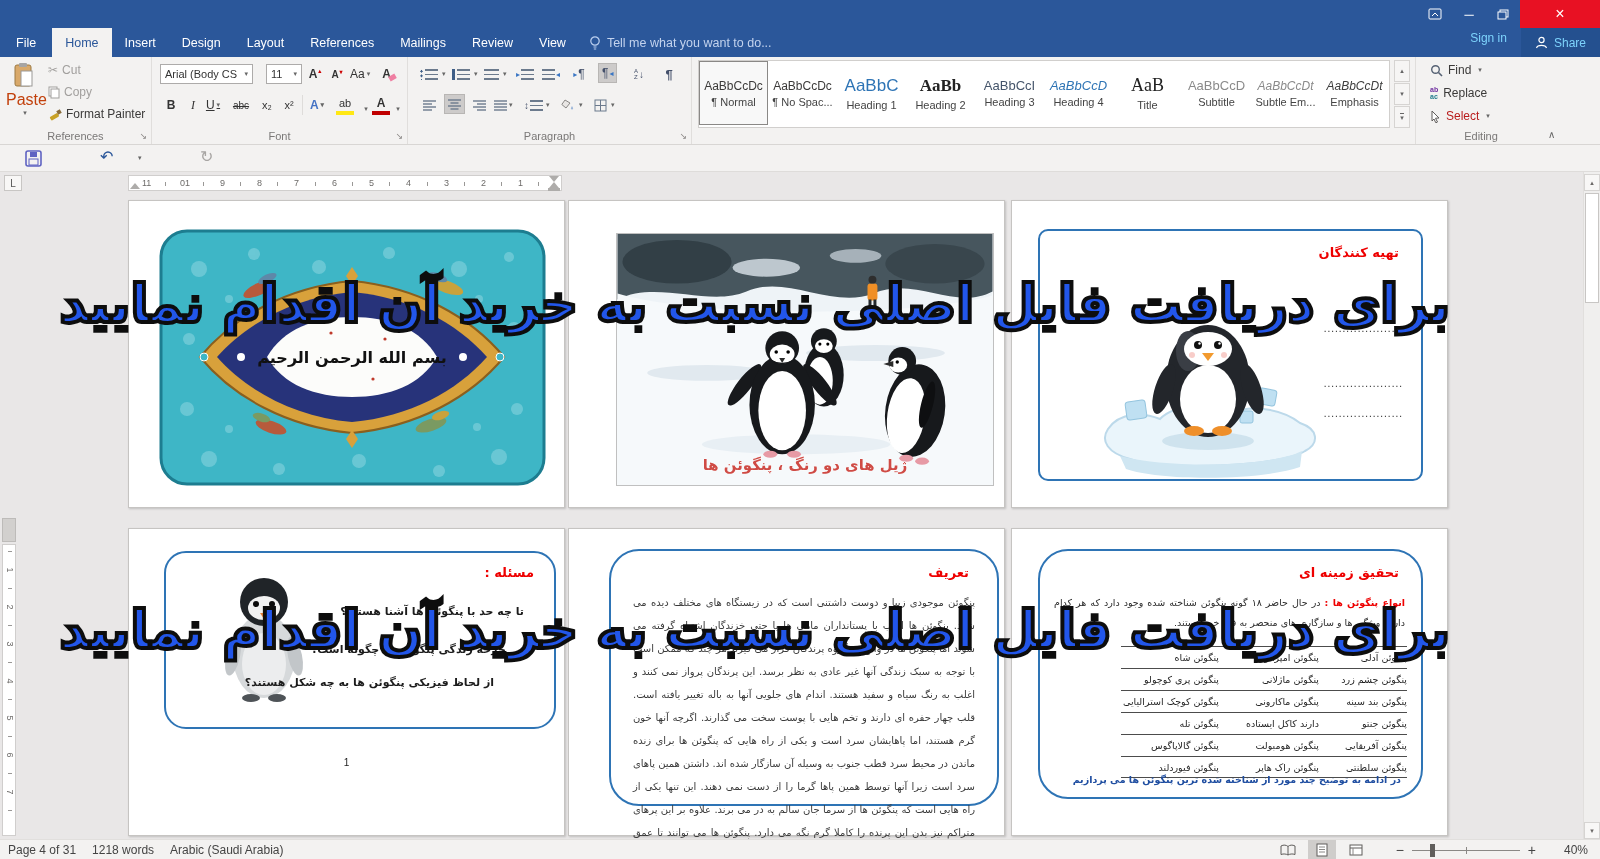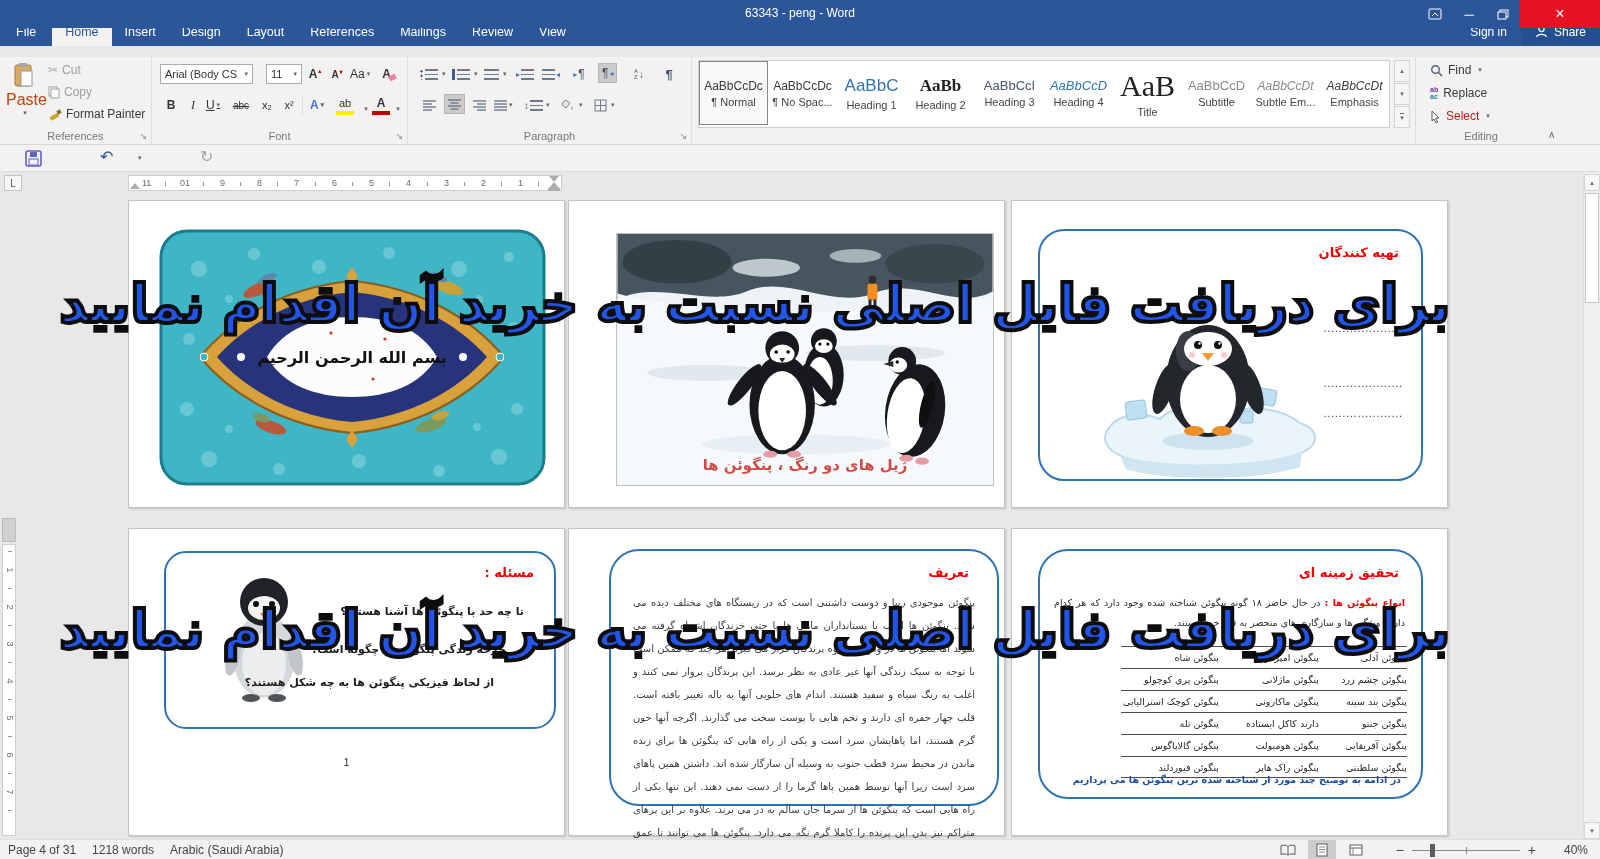--- a/index.html
+++ b/index.html
@@ -3,25 +3,25 @@
 <meta charset="utf-8">
 <style>
 *{box-sizing:border-box;margin:0;padding:0}
 body{font-family:"Liberation Sans",sans-serif;background:#555}
 #app{position:relative;width:1600px;height:859px;background:#e9e7e7;overflow:hidden}
 .abs{position:absolute}
 
 #titlebar{position:absolute;top:0;left:0;right:0;height:28px;background:#2b579a;color:#fff;font-size:12px;z-index:60}
 .wbtn{position:absolute;top:0;height:28px;display:flex;align-items:center;justify-content:center;color:#fff;font-size:13px}
 
-#tabsrow{position:absolute;top:17px;left:0;right:0;height:29px;background:#2b579a;display:flex;color:#fff;font-size:12.5px;z-index:59}
+#tabsrow{position:absolute;top:28px;left:0;right:0;height:29px;background:#2b579a;display:flex;color:#fff;font-size:12.5px;z-index:59}
 .rtab{padding:0 13px;display:flex;align-items:center;cursor:default}
 .rtab.active{background:#f3f2f1;color:#2b579a;font-weight:normal}
 .tellme{display:flex;align-items:center;gap:6px;color:#c3d3ee;padding:0 10px}
-.tright{position:absolute;right:0;top:0;height:29px;display:flex;align-items:center;color:#ffffff;font-size:12px}
+.tright{position:absolute;right:0;top:0;height:29px;display:flex;color:#7dd3fc;font-size:12px}
 
 #ribbon{position:absolute;top:57px;left:0;right:0;height:88px;background:#f3f2f1;border-bottom:1px solid #d8d6d4;z-index:58;font-size:12px;color:#3b3a39}
 .rgroup{position:absolute;top:0;bottom:0;border-right:1px solid #e0dedc}
 .glabel{position:absolute;bottom:2px;left:0;right:0;text-align:center;font-size:11px;color:#7a7877}
 .ic{position:absolute;display:flex;align-items:center;justify-content:center;height:20px;min-width:18px;color:#44506a;font-size:12px}
 .sel{background:#cdcbca;border:1px solid #b8b6b4}
 .car{font-size:7px;color:#666;margin-left:2px}
 .combo{position:absolute;background:#fff;border:1px solid #adabaa;display:flex;align-items:center;font-size:11px;color:#333;padding:0 4px;height:20px}
 .gl{display:inline-block;width:13px;height:11px;background:repeating-linear-gradient(to bottom,#6b7a8d 0 1.6px,transparent 1.6px 4.6px)}
 .dots{display:inline-block;width:3px;height:11px;background-image:radial-gradient(circle,#3e5e87 1.1px,transparent 1.3px);background-size:3px 4.6px}
@@ -33,21 +33,21 @@
 
 #hruler{position:absolute;left:128px;top:175px;width:434px;height:16px;background:#fff;border:1px solid #d0cecd}
 .hnum{position:absolute;top:2px;font-size:9px;color:#6d6b69}
 .htick{position:absolute;top:6px;width:1px;height:4px;background:#9a9896}
 .vnum{position:absolute;left:1px;width:12px;text-align:center;font-size:9px;color:#6d6b69;transform:rotate(90deg)}
 .vtick{position:absolute;left:5px;width:4px;height:1px;background:#9a9896}
 .tri-d{width:0;height:0;border-left:5px solid transparent;border-right:5px solid transparent;border-top:6px solid #aeacaa}
 .tri-u{width:0;height:0;border-left:5px solid transparent;border-right:5px solid transparent;border-bottom:6px solid #aeacaa}
 
 .page{position:absolute;width:437px;height:308px;background:#fff;border:1px solid #c6c4c2;box-shadow:1px 1px 2px rgba(0,0,0,.18)}
-.card{position:absolute;background:#fff;border:2px solid #2e74b5;border-radius:26px}
+.card{position:absolute;background:#fff;border:2px solid #2e74b5;border-radius:10px}
 .rt{position:absolute;color:#ee0000;font-weight:bold;font-family:"DejaVu Sans",sans-serif;direction:rtl;font-size:13px}
 .fat{font-family:"DejaVu Sans",sans-serif;direction:rtl;color:#383838}
 .dotl{position:absolute;font-size:10px;color:#2a2a2a;letter-spacing:1px}
 .t6r{display:flex;direction:rtl;border-top:1px solid #4c4c4c;align-items:center;height:22px;font-size:9.5px;color:#1f1f1f;font-family:"DejaVu Sans",sans-serif}
 .t6r:last-child{border-bottom:1px solid #4c4c4c}
 .t6c0{width:88px}.t6c1{width:100px}.t6c2{flex:1}
 
 .wm{position:absolute;left:128px;width:1322px;height:80px;line-height:80px;text-align:justify;text-align-last:justify;font-family:"DejaVu Sans",sans-serif;direction:rtl;font-weight:bold;font-size:52px;color:#2256ea;-webkit-text-stroke:4px #0d0d0d;white-space:nowrap;z-index:40;overflow:visible}
 
 #vscroll{position:absolute;right:0;top:172px;bottom:20px;width:17px;background:#f0efee;border-left:1px solid #e1dfdd}
@@ -57,21 +57,20 @@
 #statusbar{position:absolute;left:0;right:0;bottom:0;height:20px;background:#f3f2f1;border-top:1px solid #e1dfdd;display:flex;align-items:center;font-size:12px;color:#444;z-index:60}
 .sitem{padding:0 8px;display:flex;align-items:center;height:20px}
 .viewbtn{width:28px;height:20px;display:flex;align-items:center;justify-content:center}
 </style>
 </head>
 <body>
 
 <div id="app">
 
   <div id="titlebar">
-    <div class="abs" style="left:0;right:0;top:6px;text-align:center">63343 - peng - Word</div>
     <div class="wbtn" style="right:148px;width:34px">
       <svg width="14" height="12">
           <rect x="1" y="1" width="12" height="10" rx="1" fill="none" stroke="#fff"></rect>
           <path d="M4,8 L7,5 L10,8" fill="none" stroke="#fff"></path>
         </svg>
     </div>
     <div class="wbtn" style="right:114px;width:34px">
         <span>─</span>
       </div>
     <div class="wbtn" style="right:80px;width:34px">
@@ -88,20 +87,27 @@
   <div id="tabsrow">
     <div class="rtab" style="padding:0 16px">File</div>
     <div class="rtab active">Home</div>
     <div class="rtab">Insert</div>
     <div class="rtab">Design</div>
     <div class="rtab">Layout</div>
     <div class="rtab">References</div>
     <div class="rtab">Mailings</div>
     <div class="rtab">Review</div>
     <div class="rtab">View</div>
+    <div class="tellme">
+      <svg width="12" height="15">
+          <circle cx="6" cy="6" r="4.2" fill="none" stroke="#bcd0f0" stroke-width="1.2"></circle>
+          <path d="M4.5,12 h3 M4.8,14 h2.4" stroke="#bcd0f0" stroke-width="1.2"></path>
+        </svg>
+      <span>Tell me what you want to do...</span>
+    </div>
     <div class="tright">
       <div class="sitem" style="padding:0 14px">Sign in</div>
       <div class="sitem" style="padding:0 14px;gap:6px;background:#24508f;height:29px">
         <svg width="13" height="13">
             <circle cx="6.5" cy="4" r="2.6" fill="none" stroke="#fff" stroke-width="1.2"></circle>
             <path d="M1.5,12 C2.5,8.5 10.5,8.5 11.5,12" fill="none" stroke="#fff" stroke-width="1.2"></path>
           </svg>
         <span>Share</span>
       </div>
     </div>
@@ -320,21 +326,21 @@
           </div>
         <div class="sty">
             <span style="font-size:13px;color:#44546a">AaBbCcI</span>
             <span class="nm">Heading 3</span>
           </div>
         <div class="sty">
             <span style="font-size:13px;font-style:italic;color:#2e74b5">AaBbCcD</span>
             <span class="nm">Heading 4</span>
           </div>
         <div class="sty">
-            <span style="font-size:30px;font-family:'Liberation Serif',serif;color:#222">AaB</span>
+            <span style="font-size:18px;font-family:'Liberation Serif',serif;color:#222">AaB</span>
             <span class="nm">Title</span>
           </div>
         <div class="sty">
             <span style="font-size:13px;color:#8a8a8a">AaBbCcD</span>
             <span class="nm">Subtitle</span>
           </div>
         <div class="sty">
             <span style="font-size:12px;font-style:italic;color:#8a8a8a">AaBbCcDt</span>
             <span class="nm">Subtle Em...</span>
           </div>

